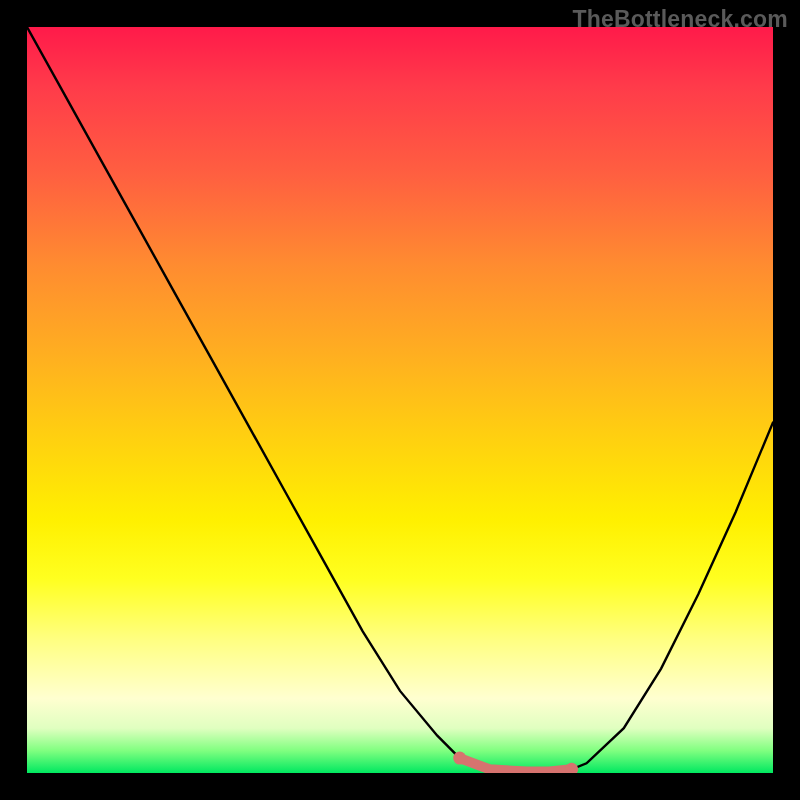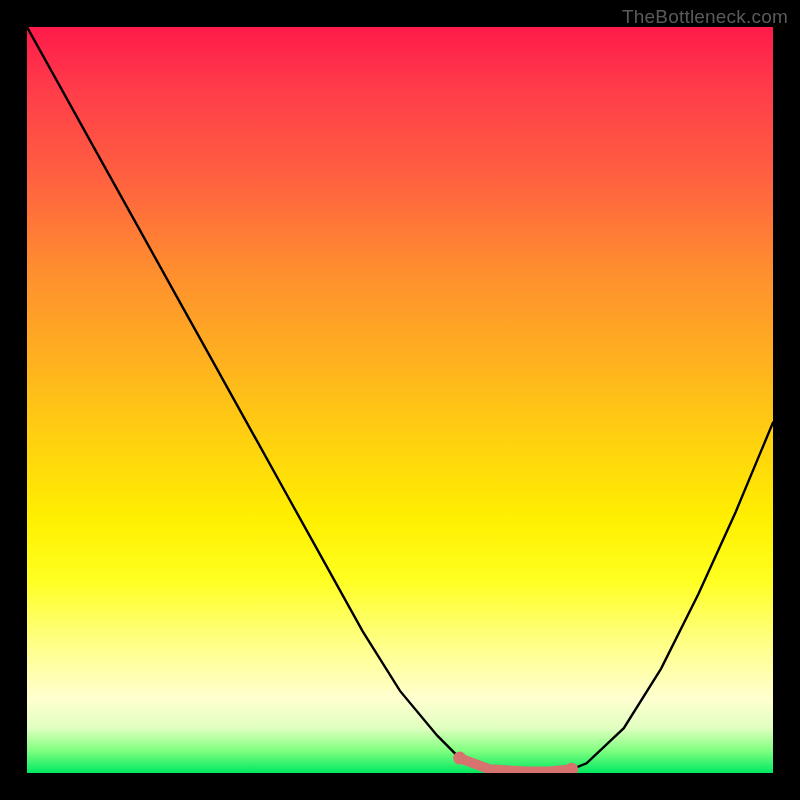--- a/index.html
+++ b/index.html
@@ -30,23 +30,23 @@
       #e0ffc0 94%,
       #80ff80 97%,
       #00e860 100%
     );
   }
   .watermark {
     position: absolute;
     top: 6px;
     right: 12px;
     font-family: Arial, sans-serif;
-    font-size: 19px;
+    font-size: 23px;
     color: #5a5a5a;
-    font-weight: 400;
+    font-weight: 700;
     letter-spacing: 0.2px;
   }
   .svg-overlay {
     position: absolute;
     left: 27px;
     top: 27px;
     width: 746px;
     height: 746px;
     pointer-events: none;
   }

